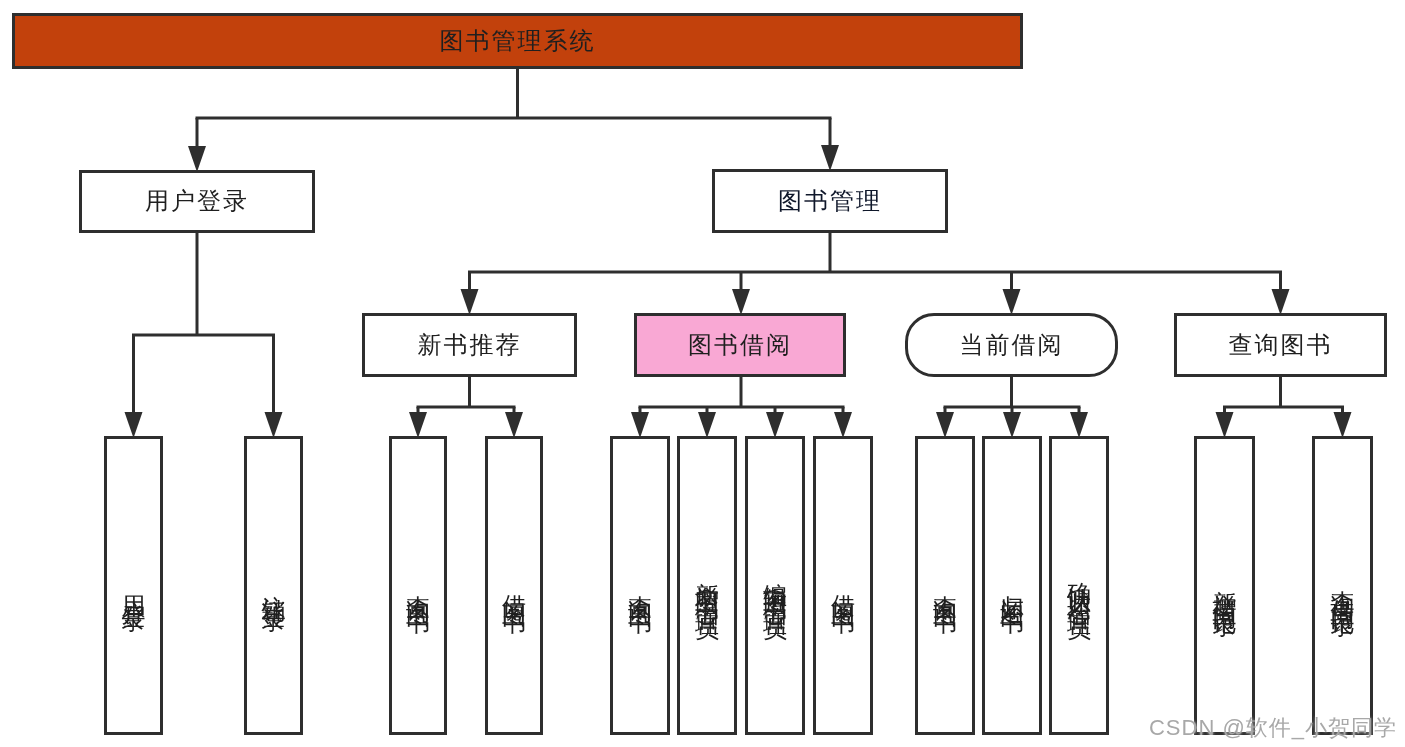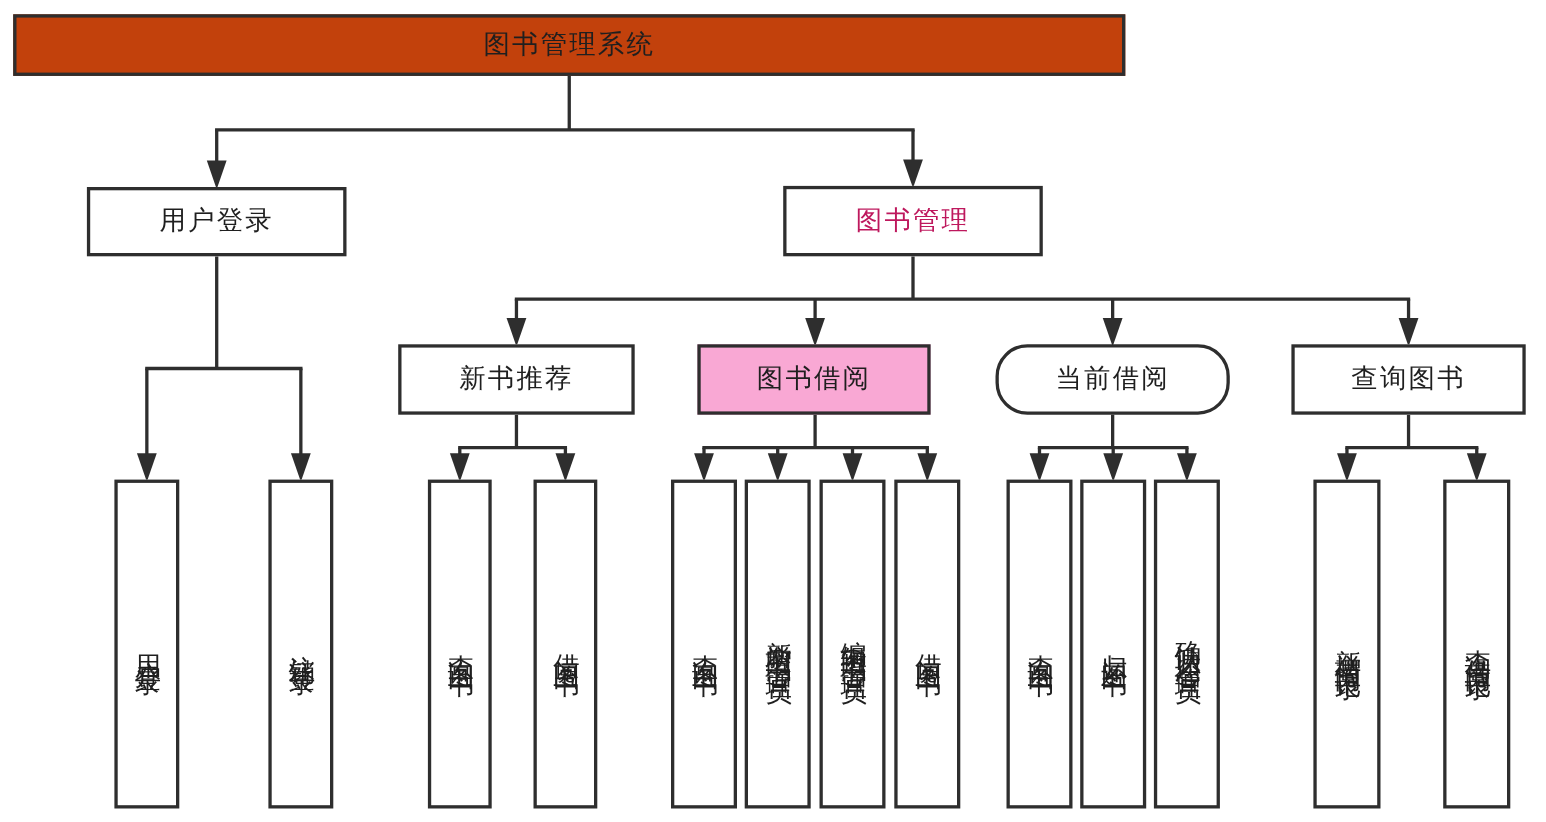--- a/index.html
+++ b/index.html
@@ -108,32 +108,33 @@
       <line x1="1280.5" y1="377" x2="1280.5" y2="407" stroke="#2e2e2e" stroke-width="3"></line>
       <line x1="1223" y1="407" x2="1344" y2="407" stroke="#2e2e2e" stroke-width="3"></line>
       <line x1="1224.5" y1="407" x2="1224.5" y2="416" stroke="#2e2e2e" stroke-width="3"></line>
       <polygon points="1224.5,438 1215.5,412 1233.5,412" fill="#2e2e2e"></polygon>
       <line x1="1342.5" y1="407" x2="1342.5" y2="416" stroke="#2e2e2e" stroke-width="3"></line>
       <polygon points="1342.5,438 1333.5,412 1351.5,412" fill="#2e2e2e"></polygon>
     </svg>
   <div id="nodes">
       <div class="node" style="left: 12px; top: 13px; width: 1011px; height: 56px; border-color: rgb(46, 46, 46); background: #c2410c; color: rgb(31, 31, 31);">图书管理系统</div>
       <div class="node" style="left: 79px; top: 170px; width: 236px; height: 63px; border-color: rgb(46, 46, 46); background: rgb(255, 255, 255); color: rgb(31, 31, 31);">用户登录</div>
-      <div class="node" style="left: 712px; top: 169px; width: 236px; height: 64px; border-color: rgb(46, 46, 46); background: rgb(255, 255, 255); color: #be185d;">图书管理</div>
+      <div class="node" style="left: 712px; top: 169px; width: 236px; height: 64px; border-color: rgb(46, 46, 46); background: rgb(255, 255, 255); color: #0f172a;">图书管理</div>
       <div class="node" style="left: 362px; top: 313px; width: 215px; height: 64px; border-color: rgb(46, 46, 46); background: rgb(255, 255, 255); color: rgb(31, 31, 31);">新书推荐</div>
       <div class="node" style="left: 634px; top: 313px; width: 212px; height: 64px; border-color: rgb(46, 46, 46); background: #f9a8d4; color: rgb(31, 31, 31);">图书借阅</div>
       <div class="node" style="left: 905px; top: 313px; width: 213px; height: 64px; border-color: rgb(46, 46, 46); background: rgb(255, 255, 255); color: rgb(31, 31, 31); border-radius: 29px;">当前借阅</div>
       <div class="node" style="left: 1174px; top: 313px; width: 213px; height: 64px; border-color: rgb(46, 46, 46); background: rgb(255, 255, 255); color: rgb(31, 31, 31);">查询图书</div>
       <div class="node vertical" style="left: 104px; top: 436px; width: 59px; height: 299px; border-color: rgb(46, 46, 46); background: rgb(255, 255, 255); color: rgb(31, 31, 31);">用户登录</div>
       <div class="node vertical" style="left: 244px; top: 436px; width: 59px; height: 299px; border-color: rgb(46, 46, 46); background: rgb(255, 255, 255); color: rgb(31, 31, 31);">注销登录</div>
       <div class="node vertical" style="left: 389px; top: 436px; width: 58px; height: 299px; border-color: rgb(46, 46, 46); background: rgb(255, 255, 255); color: rgb(31, 31, 31);">查询图书</div>
       <div class="node vertical" style="left: 485px; top: 436px; width: 58px; height: 299px; border-color: rgb(46, 46, 46); background: rgb(255, 255, 255); color: rgb(31, 31, 31);">借阅图书</div>
       <div class="node vertical" style="left: 610px; top: 436px; width: 60px; height: 299px; border-color: rgb(46, 46, 46); background: rgb(255, 255, 255); color: rgb(31, 31, 31);">查询图书</div>
       <div class="node vertical" style="left: 677px; top: 436px; width: 60px; height: 299px; border-color: rgb(46, 46, 46); background: rgb(255, 255, 255); color: rgb(31, 31, 31);">新增图书（管理员）</div>
       <div class="node vertical" style="left: 745px; top: 436px; width: 60px; height: 299px; border-color: rgb(46, 46, 46); background: rgb(255, 255, 255); color: rgb(31, 31, 31);">编辑图书（管理员）</div>
       <div class="node vertical" style="left: 813px; top: 436px; width: 60px; height: 299px; border-color: rgb(46, 46, 46); background: rgb(255, 255, 255); color: rgb(31, 31, 31);">借阅图书</div>
       <div class="node vertical" style="left: 915px; top: 436px; width: 60px; height: 299px; border-color: rgb(46, 46, 46); background: rgb(255, 255, 255); color: rgb(31, 31, 31);">查询图书</div>
       <div class="node vertical" style="left: 982px; top: 436px; width: 60px; height: 299px; border-color: rgb(46, 46, 46); background: rgb(255, 255, 255); color: rgb(31, 31, 31);">归还图书</div>
       <div class="node vertical" style="left: 1049px; top: 436px; width: 60px; height: 299px; border-color: rgb(46, 46, 46); background: rgb(255, 255, 255); color: rgb(31, 31, 31);">确认归还（管理员）</div>
       <div class="node vertical" style="left: 1194px; top: 436px; width: 61px; height: 299px; border-color: rgb(46, 46, 46); background: rgb(255, 255, 255); color: rgb(31, 31, 31);">新增借阅记录</div>
       <div class="node vertical" style="left: 1312px; top: 436px; width: 61px; height: 299px; border-color: rgb(46, 46, 46); background: rgb(255, 255, 255); color: rgb(31, 31, 31);">查询借阅记录</div>
     </div>
+  <div id="watermark" style="color: rgb(168, 168, 168);">CSDN @软件_小贺同学</div>
 </div>
 
 </body></html>

